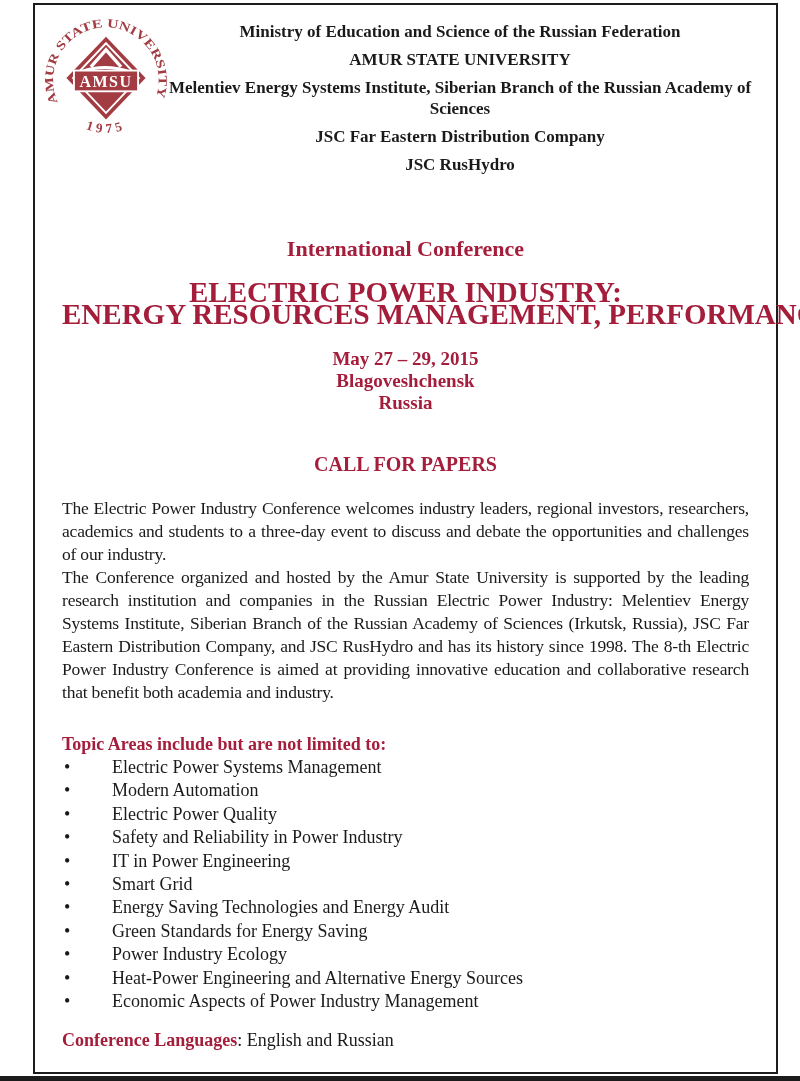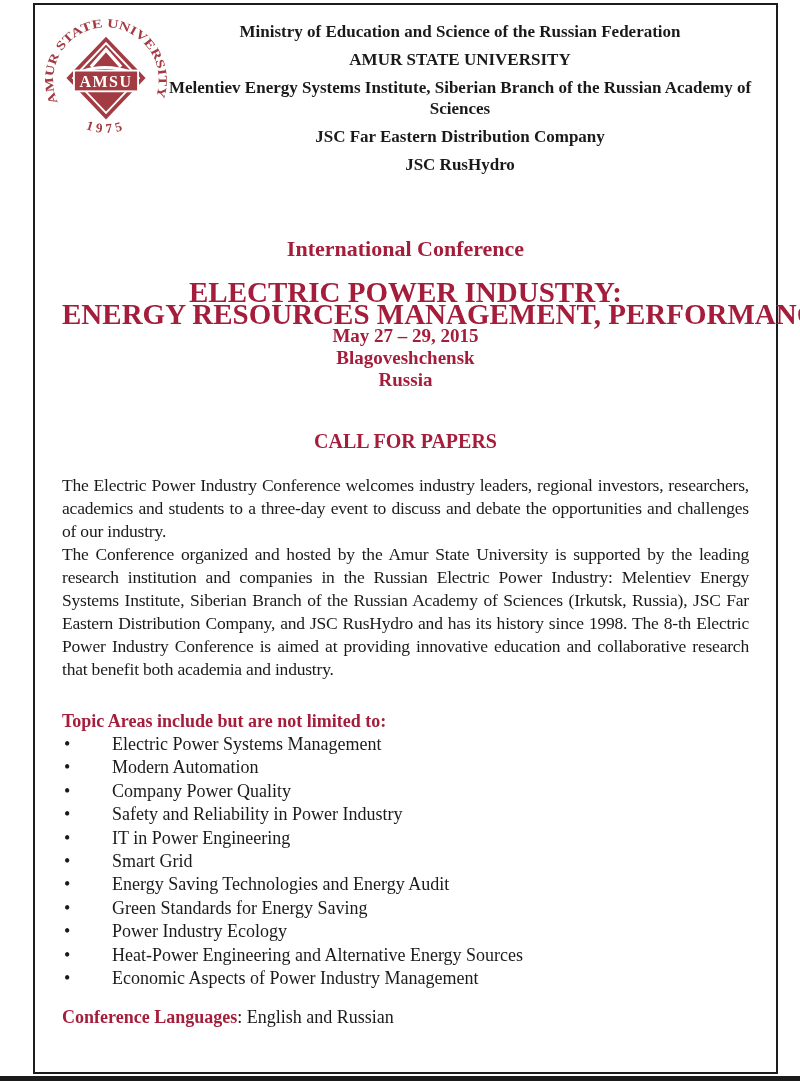--- a/index.html
+++ b/index.html
@@ -19,21 +19,21 @@
   }
   .header-text { margin:16px 0 0 80px; width:636px; text-align:center; }
   .header-line {
     font-weight:bold; font-size:17px; line-height:21px; margin:0 0 7px 0;
   }
   .header-line.narrow { width:588px; margin-left:auto; margin-right:auto; }
   .center-block { text-align:center; color:#a41e3c; font-weight:bold; }
   .kicker { font-size:22px; line-height:22px; margin-top:63px; }
   .conf-title { font-size:29px; line-height:22px; margin-top:21px; }
   .conf-title div { white-space:nowrap; }
-  .date-block { font-size:19px; line-height:22px; }
+  .date-block { font-size:19px; line-height:22px; margin-top:23px; }
   .cfp { font-size:20px; line-height:22px; margin-top:39px; }
   .bodytext { margin-top:22px; }
   .bodytext p {
     margin:0; font-size:17.5px; line-height:23px; text-align:justify;
     letter-spacing:-0.2px;
   }
   .topics-heading {
     margin-top:29px; color:#a41e3c; font-weight:bold;
     font-size:18px; line-height:23px;
   }
@@ -116,21 +116,21 @@
     <li>
         <span class="bullet">•</span>
         <span class="item-text">Electric Power Systems Management</span>
       </li>
     <li>
         <span class="bullet">•</span>
         <span class="item-text">Modern Automation</span>
       </li>
     <li>
         <span class="bullet">•</span>
-        <span class="item-text">Company Power Quality</span>
+        <span class="item-text">Electric Power Quality</span>
       </li>
     <li>
         <span class="bullet">•</span>
         <span class="item-text">Safety and Reliability in Power Industry</span>
       </li>
     <li>
         <span class="bullet">•</span>
         <span class="item-text">IT in Power Engineering</span>
       </li>
     <li>

